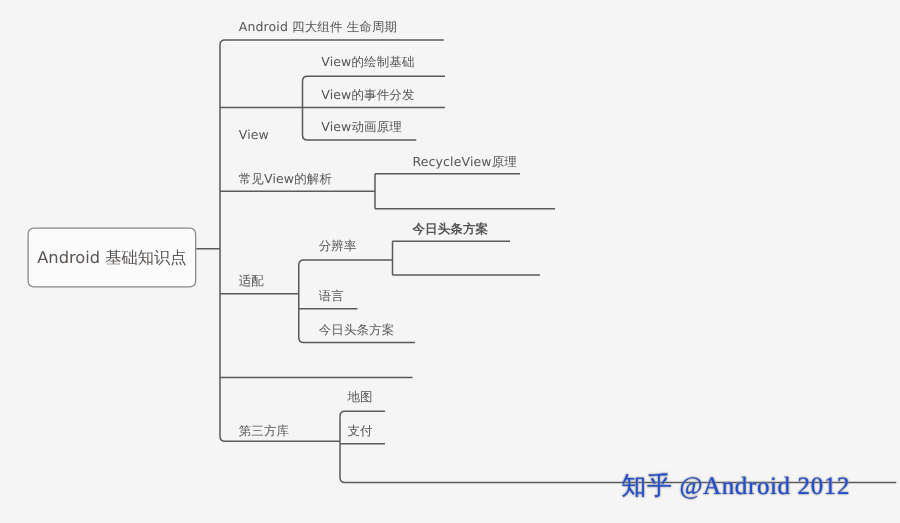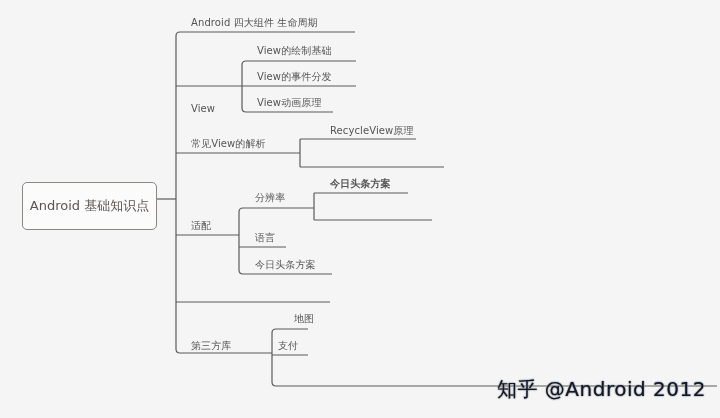--- a/index.html
+++ b/index.html
@@ -17,22 +17,23 @@
       color:#555555; letter-spacing:0.1px;
     }
     .root {
       position:absolute; left:22px; top:182px; width:135px; height:48px;
       border:1.3px solid #8a8682; border-radius:5px; background:#fbfbfb;
       box-sizing:border-box; display:flex; align-items:center; justify-content:center;
       font-size:13px; color:#5a5552;
     }
     .watermark {
       position:absolute; left:497px; top:378px; font-size:20px; line-height:22px;
-      color:#0f172a; letter-spacing:0.5px;
+      color:#1d4ed8; letter-spacing:0.5px;
       text-shadow: 0 0 1px #8c8c8c, 0 0 1px #8c8c8c, 0 0 2px #9a9a9a;
+      font-family: Liberation Serif, serif;
     }
   </style>
 </head>
 <body>
 
 <div id="mindmap">
 
   <svg class="lines" width="720" height="418">
 
     <line x1="157" y1="199" x2="176" y2="199"></line>
@@ -82,17 +83,17 @@
   <div class="node" style="left:257px;top:70px;">View的事件分发</div>
   <div class="node" style="left:257px;top:96px;">View动画原理</div>
 
   <div class="node" style="left:330px;top:124px;">RecycleView原理</div>
 
   <div class="node" style="left:255px;top:191px;">分辨率</div>
   <div class="node" style="left:330px;top:177px;font-weight:bold;">今日头条方案</div>
   <div class="node" style="left:255px;top:231px;">语言</div>
   <div class="node" style="left:255px;top:258px;">今日头条方案</div>
 
-  <div class="node" style="left:278px;top:312px;margin-left:16px;">地图</div>
+  <div class="node" style="left:278px;top:312px;">地图</div>
   <div class="node" style="left:278px;top:339px;">支付</div>
 
   <div class="watermark">知乎 @Android 2012</div>
 </div>
 
 </body></html>

